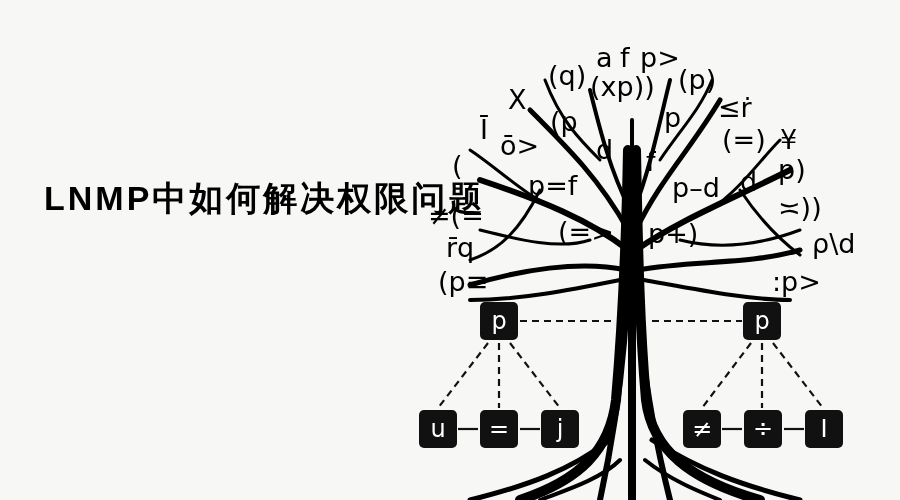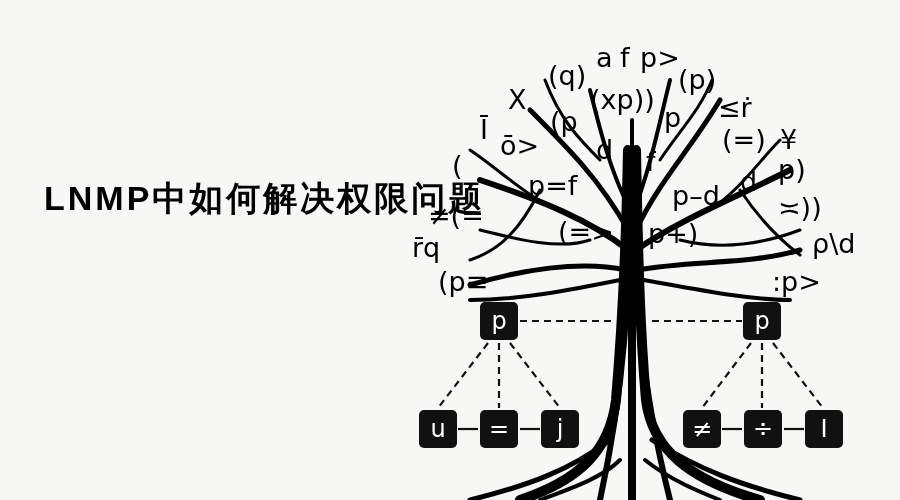--- a/index.html
+++ b/index.html
@@ -68,40 +68,40 @@
   </g>
 </svg>
 
 <div>
   <span class="glyph" style="left:548px;top:62px">(q)</span>
   <span class="glyph" style="left:596px;top:44px">a</span>
   <span class="glyph" style="left:620px;top:44px">f</span>
   <span class="glyph" style="left:640px;top:44px">p&gt;</span>
   <span class="glyph" style="left:678px;top:66px">(p)</span>
   <span class="glyph" style="left:508px;top:86px">X</span>
-  <span class="glyph" style="left:590px;top:86px">(xp))</span>
+  <span class="glyph" style="left:590px;top:73px">(xp))</span>
   <span class="glyph" style="left:718px;top:94px">≤ṙ</span>
   <span class="glyph" style="left:480px;top:116px">Ī</span>
   <span class="glyph" style="left:550px;top:108px">(p</span>
   <span class="glyph" style="left:664px;top:104px">p</span>
   <span class="glyph" style="left:500px;top:132px">ō&gt;</span>
   <span class="glyph" style="left:596px;top:136px">d</span>
   <span class="glyph" style="left:722px;top:126px">(=)</span>
   <span class="glyph" style="left:780px;top:126px">¥</span>
   <span class="glyph" style="left:646px;top:148px">f</span>
   <span class="glyph" style="left:452px;top:152px">(</span>
   <span class="glyph" style="left:528px;top:172px">p=f</span>
-  <span class="glyph" style="left:672px;top:182px">p–d</span>
+  <span class="glyph" style="left:672px;top:174px">p–d</span>
   <span class="glyph" style="left:740px;top:168px">d</span>
   <span class="glyph" style="left:778px;top:156px">p)</span>
   <span class="glyph" style="left:428px;top:202px">≠(=</span>
   <span class="glyph" style="left:778px;top:194px">≍))</span>
   <span class="glyph" style="left:558px;top:218px">(=&gt;</span>
   <span class="glyph" style="left:648px;top:220px">p+)</span>
-  <span class="glyph" style="left:412px;top:234px">r̄q</span>
+  <span class="glyph" style="left:446px;top:234px">r̄q</span>
   <span class="glyph" style="left:812px;top:230px">ρ\d</span>
   <span class="glyph" style="left:438px;top:268px">(p≡</span>
   <span class="glyph" style="left:772px;top:268px">:p&gt;</span>
 </div>
 
 <div class="node" style="left:480px;top:302px">p</div>
 <div class="node" style="left:743px;top:302px">p</div>
 
 <div class="node" style="left:419px;top:410px">u</div>
 <div class="node" style="left:480px;top:410px">=</div>

